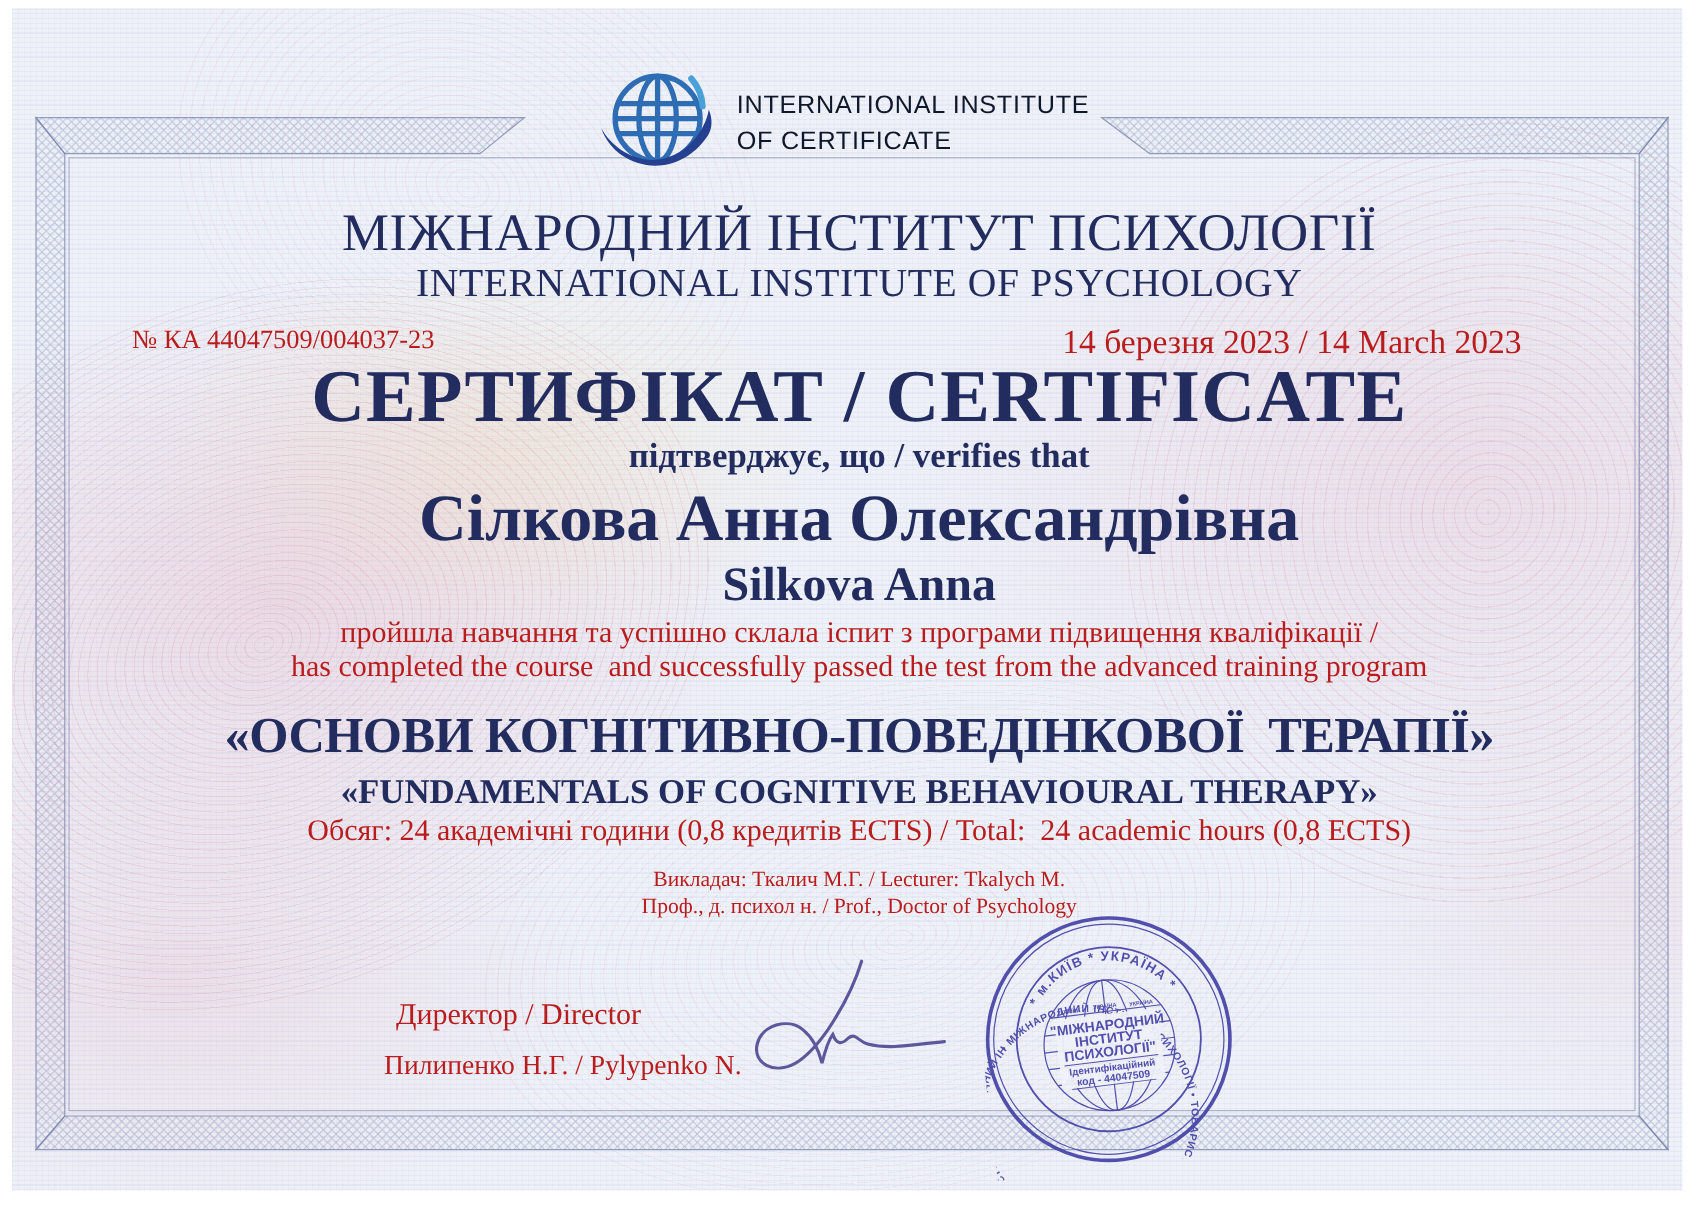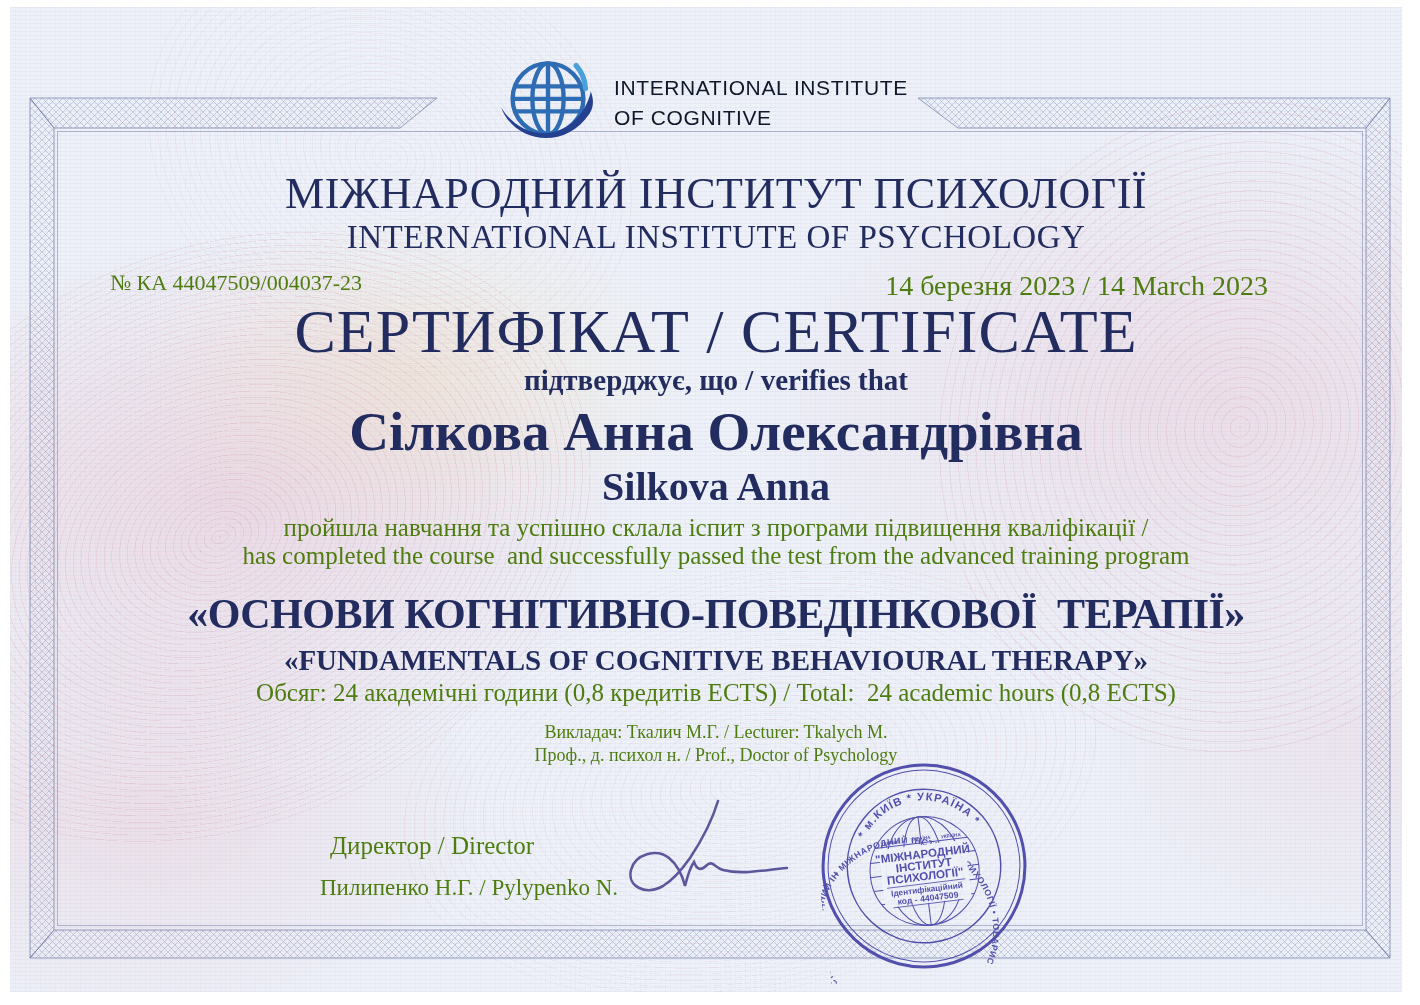--- a/index.html
+++ b/index.html
@@ -22,30 +22,30 @@
       background:repeating-radial-gradient(ellipse at center, rgba(203,108,142,0.13) 0 1px, transparent 1px 9px);}
   .g3{left:380px;top:560px;width:720px;height:430px;transform:rotate(-12deg);
       background:repeating-radial-gradient(ellipse at center, rgba(203,108,142,0.09) 0 1px, transparent 1px 10px);}
   .g4{left:120px;top:-60px;width:520px;height:420px;transform:rotate(30deg);
       background:repeating-radial-gradient(ellipse at center, rgba(214,140,160,0.10) 0 1px, transparent 1px 9px);}
   .frame-svg,.content{position:absolute;left:0;top:0;width:1420px;height:1005px;}
   .content{pointer-events:none;}
   .abs{position:absolute;}
   .ctr{left:12px;right:0;text-align:center;}
   .navy{color:#222c5e;}
-  .dark{color:#4d7c0f;}
+  .dark{color:#b91c1c;}
   .pre{white-space:pre;}
   .logo-wrap{left:498px;top:50px;width:430px;height:105px;display:flex;align-items:center;gap:16px;}
   .logo-text{font-family:"Liberation Sans","DejaVu Sans",sans-serif;font-size:21px;line-height:1.4;
              color:#0f172a;letter-spacing:0.6px;}
   .h-uk{top:168px;font-size:44px;letter-spacing:0.5px;}
   .h-en{top:219px;font-size:33px;letter-spacing:0.5px;}
   .meta-num{left:110px;top:270px;font-size:22px;}
   .meta-date{right:152px;top:270px;font-size:28px;text-align:right;}
-  .cert-title{top:296px;font-size:62px;font-weight:normal;letter-spacing:1px;}
+  .cert-title{top:296px;font-size:62px;font-weight:bold;letter-spacing:1px;}
   .verifies{top:364px;font-size:29px;font-weight:bold;}
   .name-uk{top:400px;font-size:55px;font-weight:bold;}
   .name-en{top:463px;font-size:40px;font-weight:bold;}
   .comp1{top:514px;font-size:25px;}
   .comp2{top:542px;font-size:25px;}
   .course-uk{top:590px;font-size:42px;font-weight:bold;letter-spacing:-0.5px;}
   .course-en{top:644px;font-size:29px;font-weight:bold;}
   .hours{top:679px;font-size:25px;}
   .lect1{top:722px;font-size:18px;}
   .lect2{top:745px;font-size:18px;}
@@ -93,21 +93,21 @@
           <line x1="48" y1="10" x2="48" y2="78"></line>
           <line x1="16" y1="32" x2="80" y2="32"></line>
           <line x1="14" y1="44" x2="82" y2="44"></line>
           <line x1="16" y1="56" x2="80" y2="56"></line>
         </g>
         <path d="M75 12 A 36 36 0 0 1 84 34" stroke="#4aa0d8" stroke-width="5" fill="none" stroke-linecap="round"></path>
         <path d="M3 52 C 14 84, 62 96, 88 58 C 92 52, 92 44, 89 37 C 86 54, 70 76, 46 77 C 27 78, 11 66, 3 52 Z" fill="#24408f"></path>
       </svg>
       <div class="logo-text">
         <div>INTERNATIONAL INSTITUTE</div>
-        <div>OF COGNITIVE</div>
+        <div>OF CERTIFICATE</div>
       </div>
     </div>
 
     <div class="abs ctr h-uk navy">МІЖНАРОДНИЙ ІНСТИТУТ ПСИХОЛОГІЇ</div>
     <div class="abs ctr h-en navy">INTERNATIONAL INSTITUTE OF PSYCHOLOGY</div>
 
     <div class="abs meta-num dark">№ КА 44047509/004037-23</div>
     <div class="abs meta-date dark">14 березня 2023 / 14 March 2023</div>
 
     <div class="abs ctr cert-title navy">СЕРТИФІКАТ / CERTIFICATE</div>

